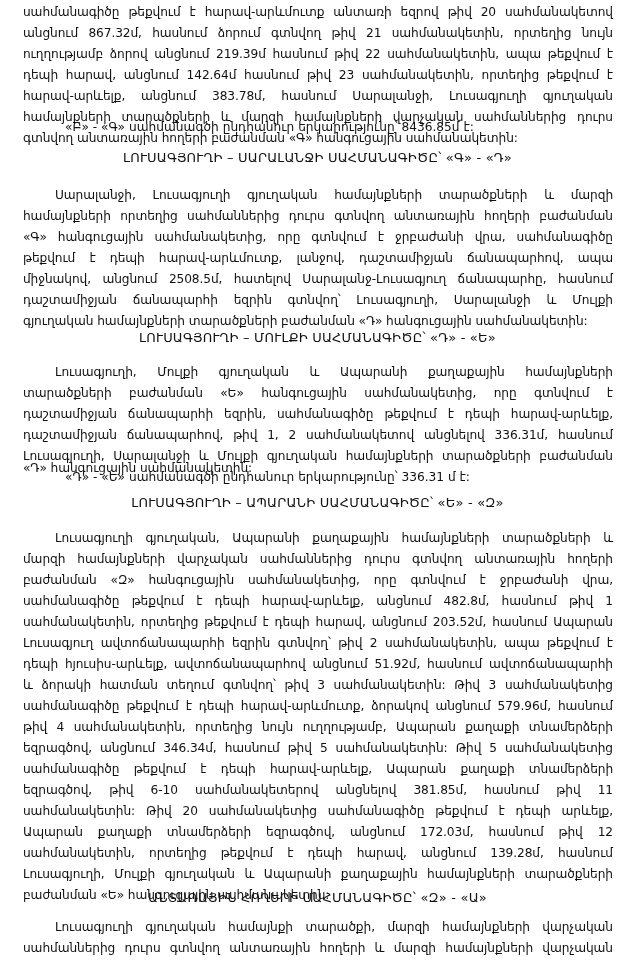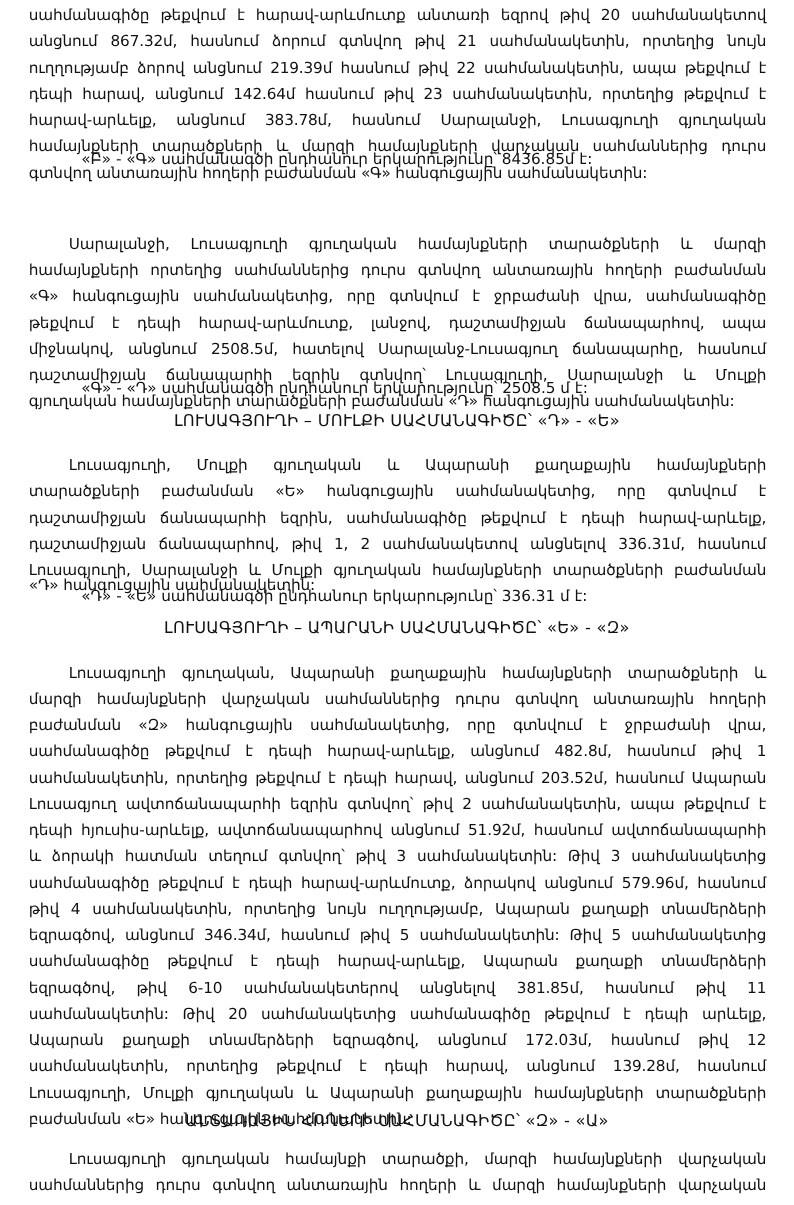--- a/index.html
+++ b/index.html
@@ -35,30 +35,30 @@
     <div class="line" style="top:2px">սահմանագիծը թեքվում է հարավ-արևմուտք անտառի եզրով թիվ 20 սահմանակետով</div>
     <div class="line" style="top:23px">անցնում 867.32մ, հասնում ձորում գտնվող թիվ 21 սահմանակետին, որտեղից նույն</div>
     <div class="line" style="top:44px">ուղղությամբ ձորով անցնում 219.39մ հասնում թիվ 22 սահմանակետին, ապա թեքվում է</div>
     <div class="line" style="top:65px">դեպի հարավ, անցնում 142.64մ հասնում թիվ 23 սահմանակետին, որտեղից թեքվում է</div>
     <div class="line" style="top:86px">հարավ-արևելք, անցնում 383.78մ, հասնում Սարալանջի, Լուսագյուղի գյուղական</div>
     <div class="line" style="top:107px">համայնքների տարածքների և մարզի համայնքների վարչական սահմաններից դուրս</div>
     <div class="line last" style="top:128px">գտնվող անտառային հողերի բաժանման «Գ» հանգուցային սահմանակետին:</div>
     <div class="summary" style="top:115px; top:117px; margin-top:0;text-align:right;">«Բ» - «Գ» սահմանագծի ընդհանուր երկարությունը՝ 8436.85մ է:</div>
   </div>
 
+  <div class="heading" style="top:148px">ԼՈՒՍԱԳՅՈՒՂԻ – ՍԱՐԱԼԱՆՋԻ ՍԱՀՄԱՆԱԳԻԾԸ՝ «Գ» - «Դ»</div>
   <div>
     <div class="line indent" style="top:185px">Սարալանջի, Լուսագյուղի գյուղական համայնքների տարածքների և մարզի</div>
     <div class="line" style="top:206px">համայնքների որտեղից սահմաններից դուրս գտնվող անտառային հողերի բաժանման</div>
     <div class="line" style="top:227px">«Գ» հանգուցային սահմանակետից, որը գտնվում է ջրբաժանի վրա, սահմանագիծը</div>
     <div class="line" style="top:248px">թեքվում է դեպի հարավ-արևմուտք, լանջով, դաշտամիջյան ճանապարհով, ապա</div>
     <div class="line" style="top:269px">միջնակով, անցնում 2508.5մ, հատելով Սարալանջ-Լուսագյուղ ճանապարհը, հասնում</div>
     <div class="line" style="top:290px">դաշտամիջյան ճանապարհի եզրին գտնվող՝ Լուսագյուղի, Սարալանջի և Մուլքի</div>
     <div class="line last" style="top:311px">գյուղական համայնքների տարածքների բաժանման «Դ» հանգուցային սահմանակետին:</div>
   </div>
-  <div class="summary" style="top:300px">«Գ» - «Դ» սահմանագծի ընդհանուր երկարությունը՝ 2508.5 մ է:</div>
 
   <div class="heading" style="top:328px">ԼՈՒՍԱԳՅՈՒՂԻ – ՄՈՒԼՔԻ ՍԱՀՄԱՆԱԳԻԾԸ՝ «Դ» - «Ե»</div>
   <div>
     <div class="line indent" style="top:362px">Լուսագյուղի, Մուլքի գյուղական և Ապարանի քաղաքային համայնքների</div>
     <div class="line" style="top:383px">տարածքների բաժանման «Ե» հանգուցային սահմանակետից, որը գտնվում է</div>
     <div class="line" style="top:404px">դաշտամիջյան ճանապարհի եզրին, սահմանագիծը թեքվում է դեպի հարավ-արևելք,</div>
     <div class="line" style="top:425px">դաշտամիջյան ճանապարհով, թիվ 1, 2 սահմանակետով անցնելով 336.31մ, հասնում</div>
     <div class="line" style="top:446px">Լուսագյուղի, Սարալանջի և Մուլքի գյուղական համայնքների տարածքների բաժանման</div>
     <div class="line last" style="top:458px">«Դ» հանգուցային սահմանակետին:</div>
   </div>

